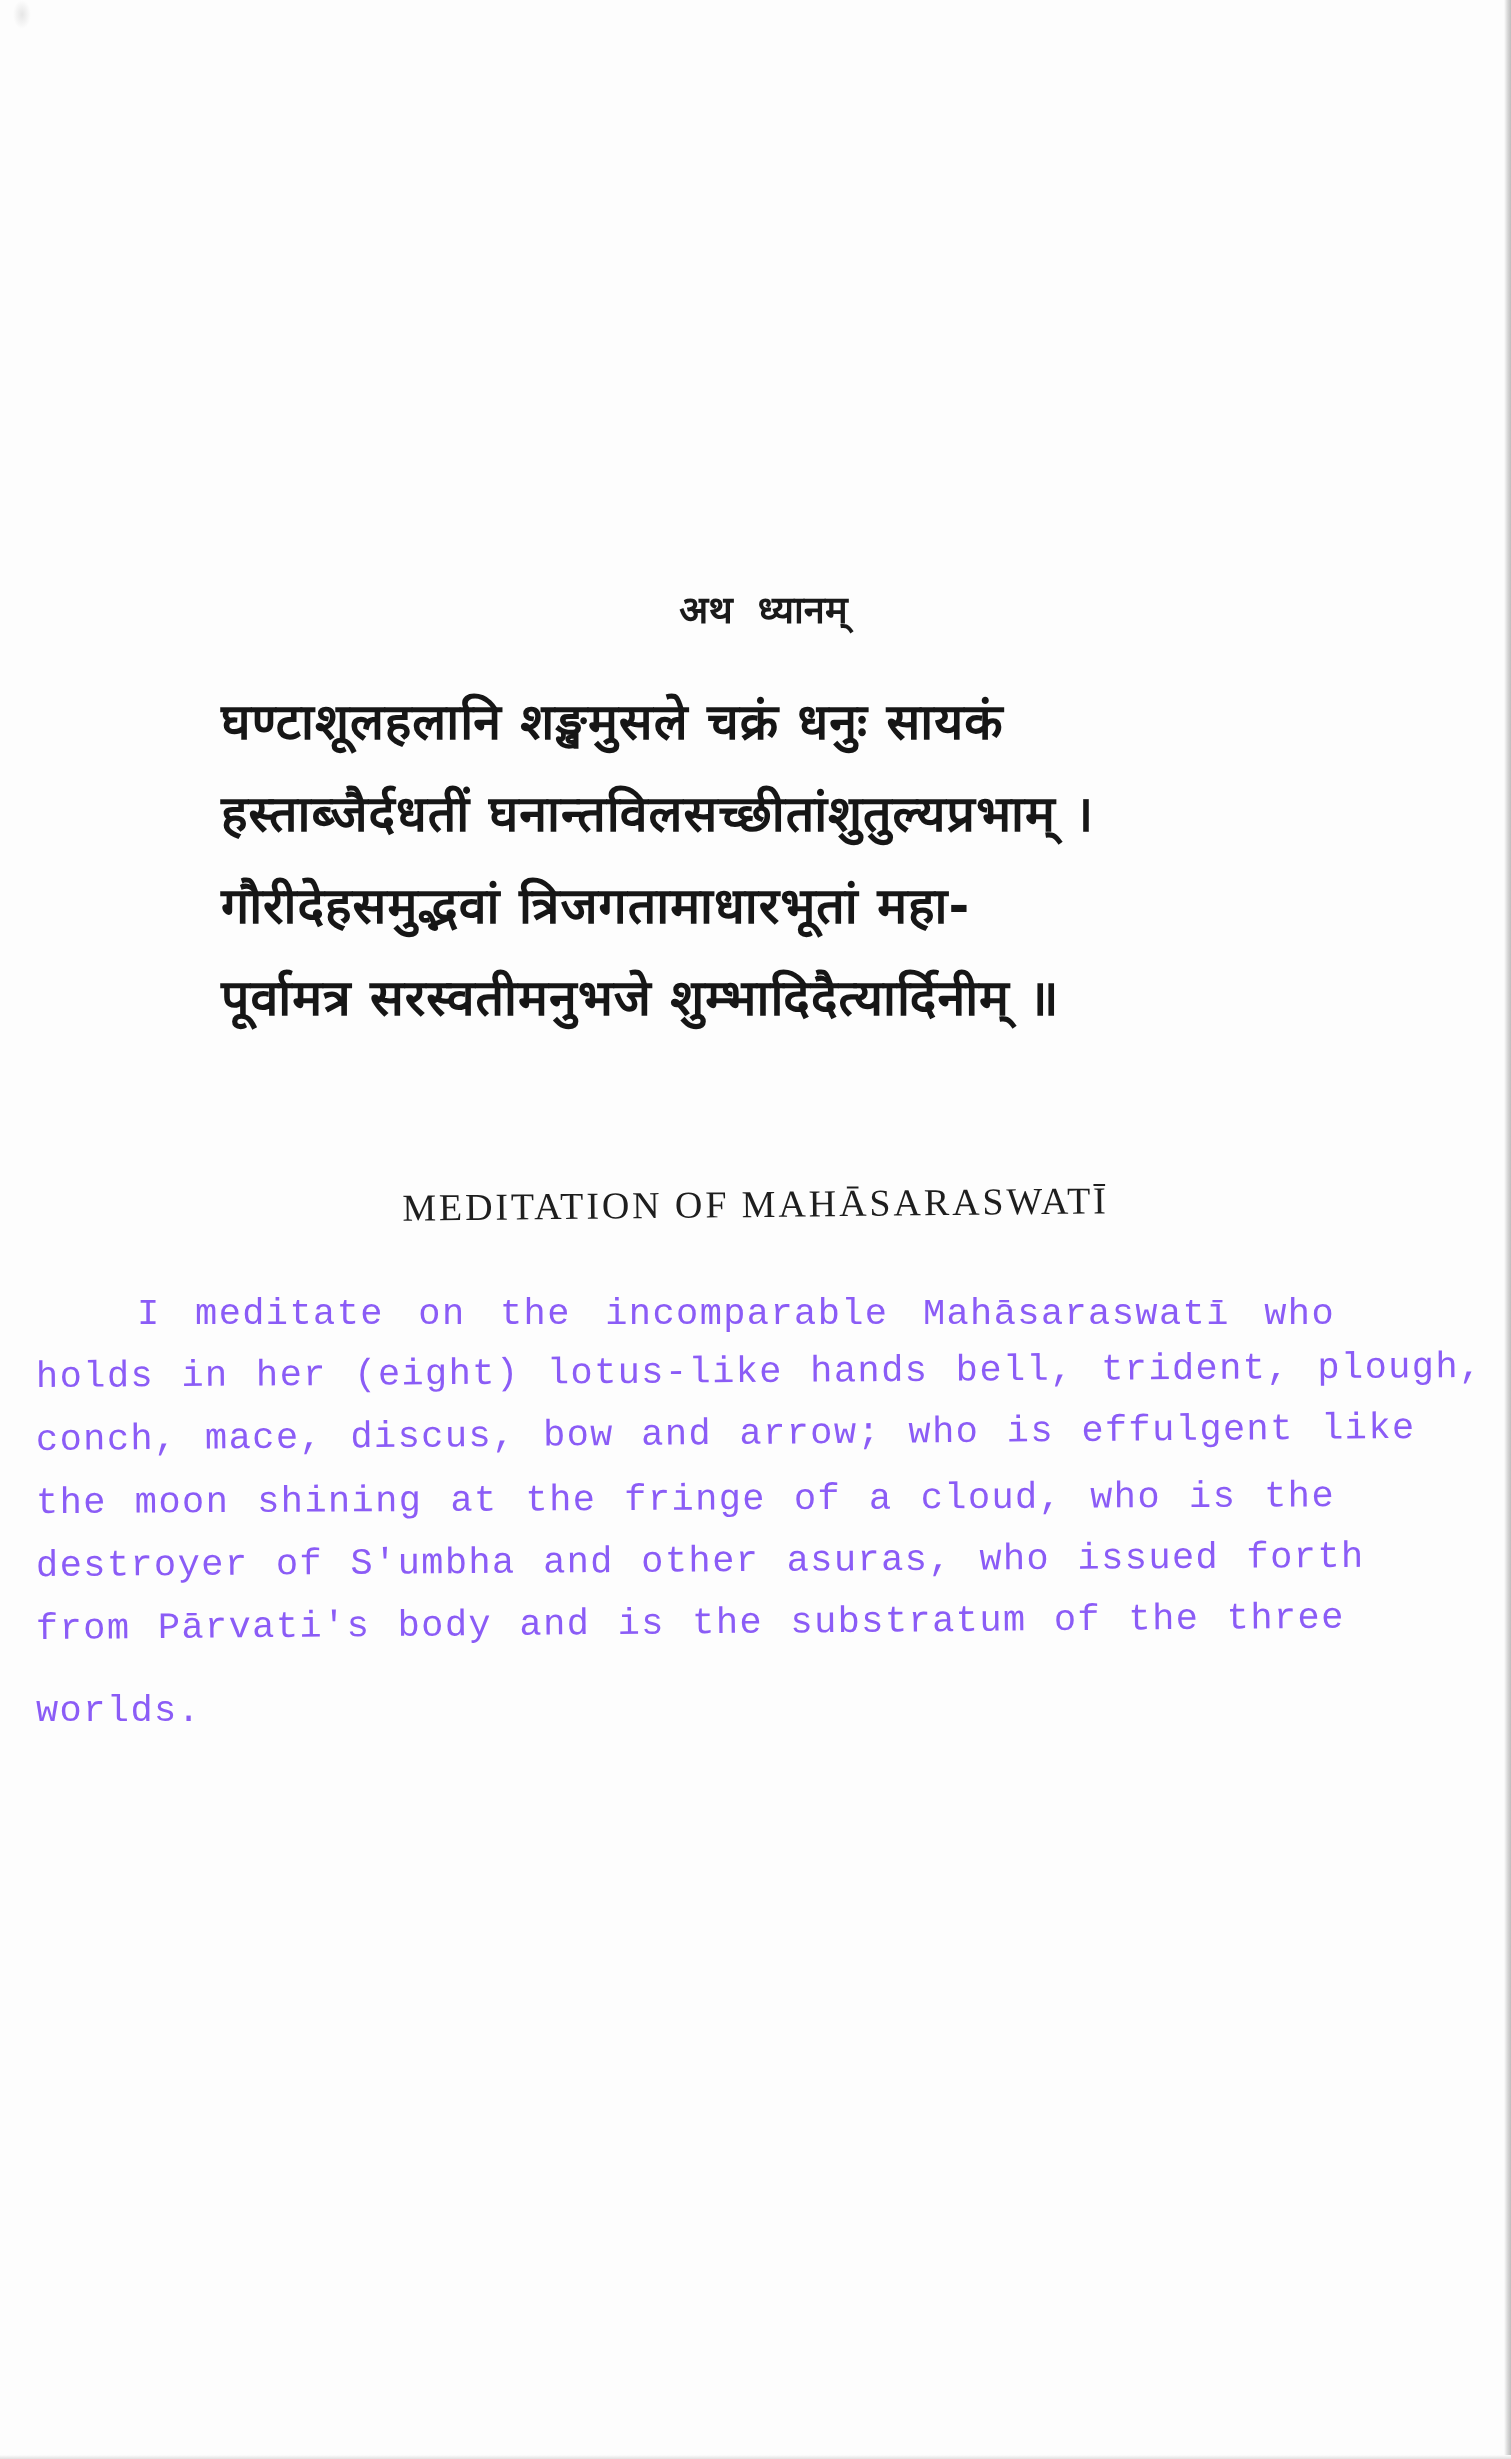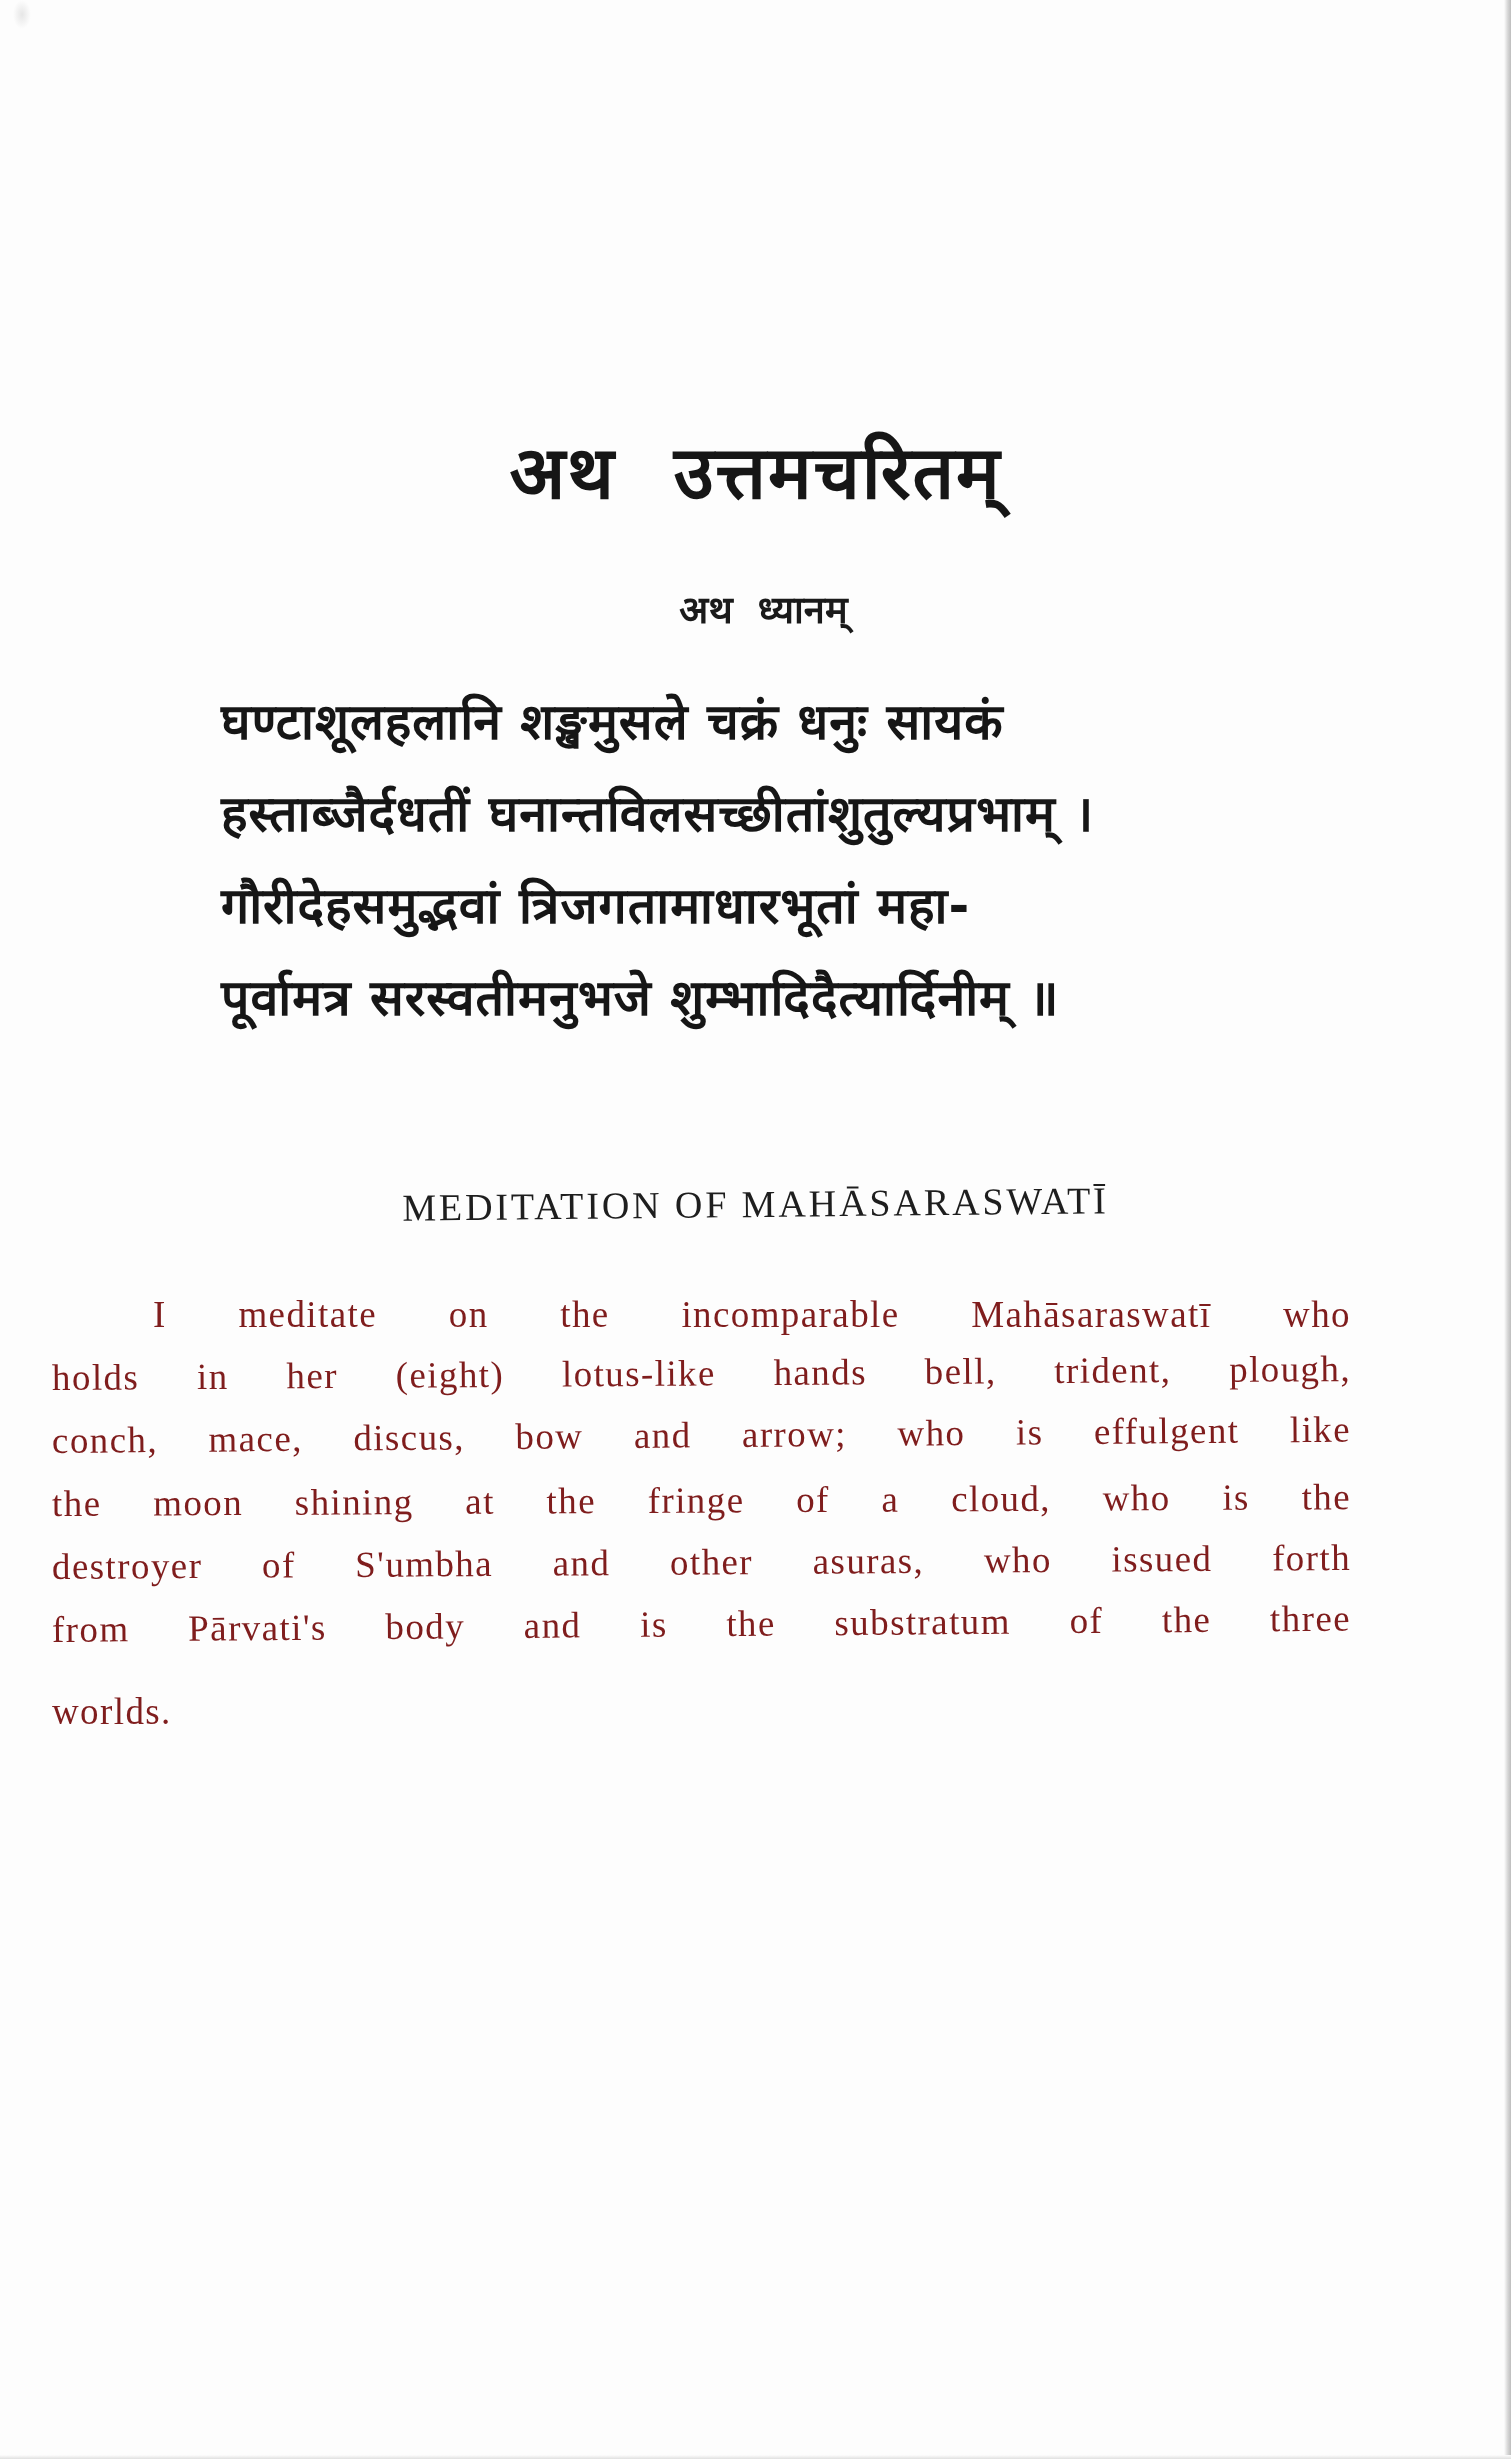--- a/index.html
+++ b/index.html
@@ -93,29 +93,29 @@
     font-family: "Liberation Serif", "DejaVu Serif", serif;
     font-size: 38px;
     line-height: 48px;
     letter-spacing: 2.9px;
     color: #1e1e1e;
     transform: rotate(-0.6deg);
   }
 
   .para {
     position: absolute;
-    left: 52px;
+    left: 36px;
     top: 1283px;
     width: 1299px;
-    font-family: Liberation Serif, serif;
+    font-family: Liberation Mono, monospace;
     font-size: 37px;
     line-height: 63px;
     text-align: justify;
     text-align-last: left;
-    color: #7f1d1d;
+    color: #8b5cf6;
     letter-spacing: 1.4px;
     word-spacing: 3.8px;
   }
   .para .line {
     display: block;
     text-align: justify;
     text-align-last: justify;
     white-space: nowrap;
     height: 63px;
   }
@@ -126,23 +126,20 @@
   .para .l4 { transform: rotate(-0.3deg); transform-origin: left center; }
   .para .l5 { transform: rotate(-0.4deg); transform-origin: left center; }
   .para .l6 { transform: rotate(-0.5deg); transform-origin: left center; }
 </style>
 </head>
 <body>
 
 <div class="page">
   <div class="speck"></div>
 
-  <div class="title">
-    <span class="w1">अथ</span><span>उत्तमचरितम्</span>
-  </div>
 
   <div class="subtitle">
     <span class="w1">अथ</span><span>ध्यानम्</span>
   </div>
 
   <div class="verse">
     <div class="verse-line">घण्टाशूलहलानि शङ्खमुसले चक्रं धनुः सायकं</div>
     <div class="verse-line">हस्ताब्जैर्दधतीं घनान्तविलसच्छीतांशुतुल्यप्रभाम् ।</div>
     <div class="verse-line">गौरीदेहसमुद्भवां त्रिजगतामाधारभूतां महा-</div>
     <div class="verse-line">पूर्वामत्र सरस्वतीमनुभजे शुम्भादिदैत्यार्दिनीम् ॥</div>

